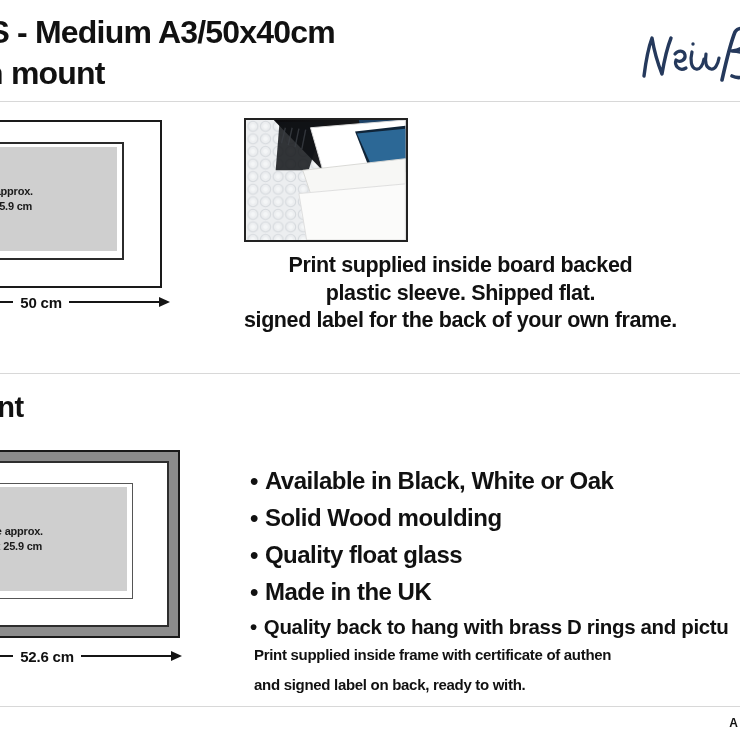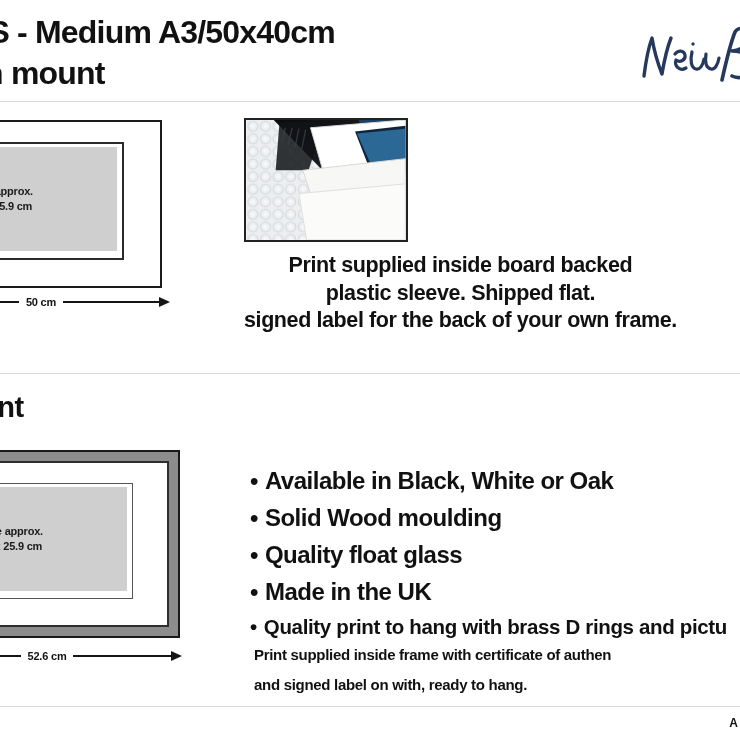--- a/index.html
+++ b/index.html
@@ -155,21 +155,21 @@
   }
   #dim-mount { left: -78px; top: 294px; width: 248px; }
   #dim-frame { left: -78px; top: 648px; width: 260px; }
   .dim-rule-left,
   .dim-rule-right {
     flex: 1;
     height: 0;
     border-top: 2px solid #151515;
   }
   .dim-label {
-    font-size: 11px;
+    font-size: 15px;
     font-weight: 600;
     letter-spacing: -0.2px;
     padding: 0 7px;
     white-space: nowrap;
     color: #111111;
   }
   .dim-arrow {
     width: 0;
     height: 0;
     border-top: 5px solid transparent;
@@ -368,23 +368,23 @@
   <li class="bullet-item">
     <span class="bullet-dot">•</span><span>Solid Wood moulding</span>
   </li>
   <li class="bullet-item">
     <span class="bullet-dot">•</span><span>Quality float glass</span>
   </li>
   <li class="bullet-item">
     <span class="bullet-dot">•</span><span>Made in the UK</span>
   </li>
   <li class="bullet-item small">
-    <span class="bullet-dot">•</span><span>Quality print to hang with brass D rings and pictu</span>
+    <span class="bullet-dot">•</span><span>Quality back to hang with brass D rings and pictu</span>
   </li>
 </ul>
 
 <div class="body-copy" id="frame-note">
   <div>Print supplied inside frame with certificate of authen</div>
-  <div>and signed label on with, ready to hang.</div>
+  <div>and signed label on back, ready to with.</div>
 </div>
 
 <div class="divider" id="divider-bot"></div>
 <div class="corner-mark">A</div>
 
 </body></html>

